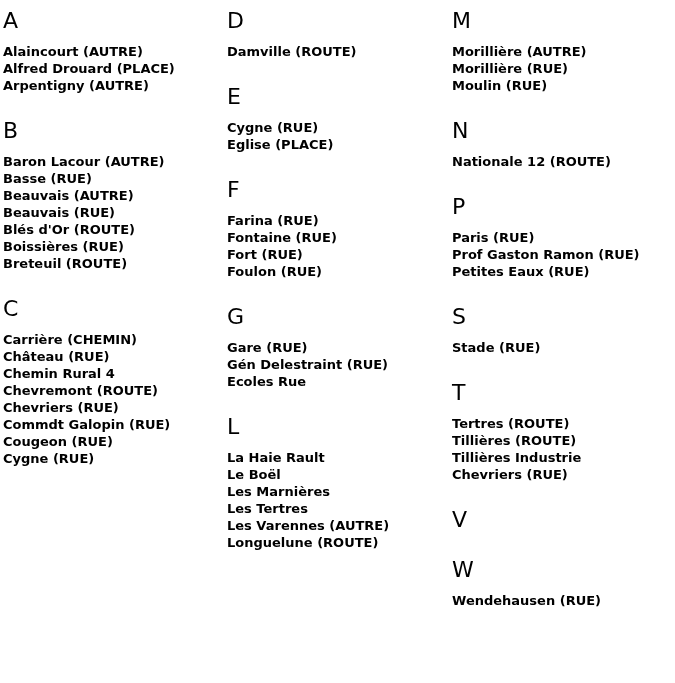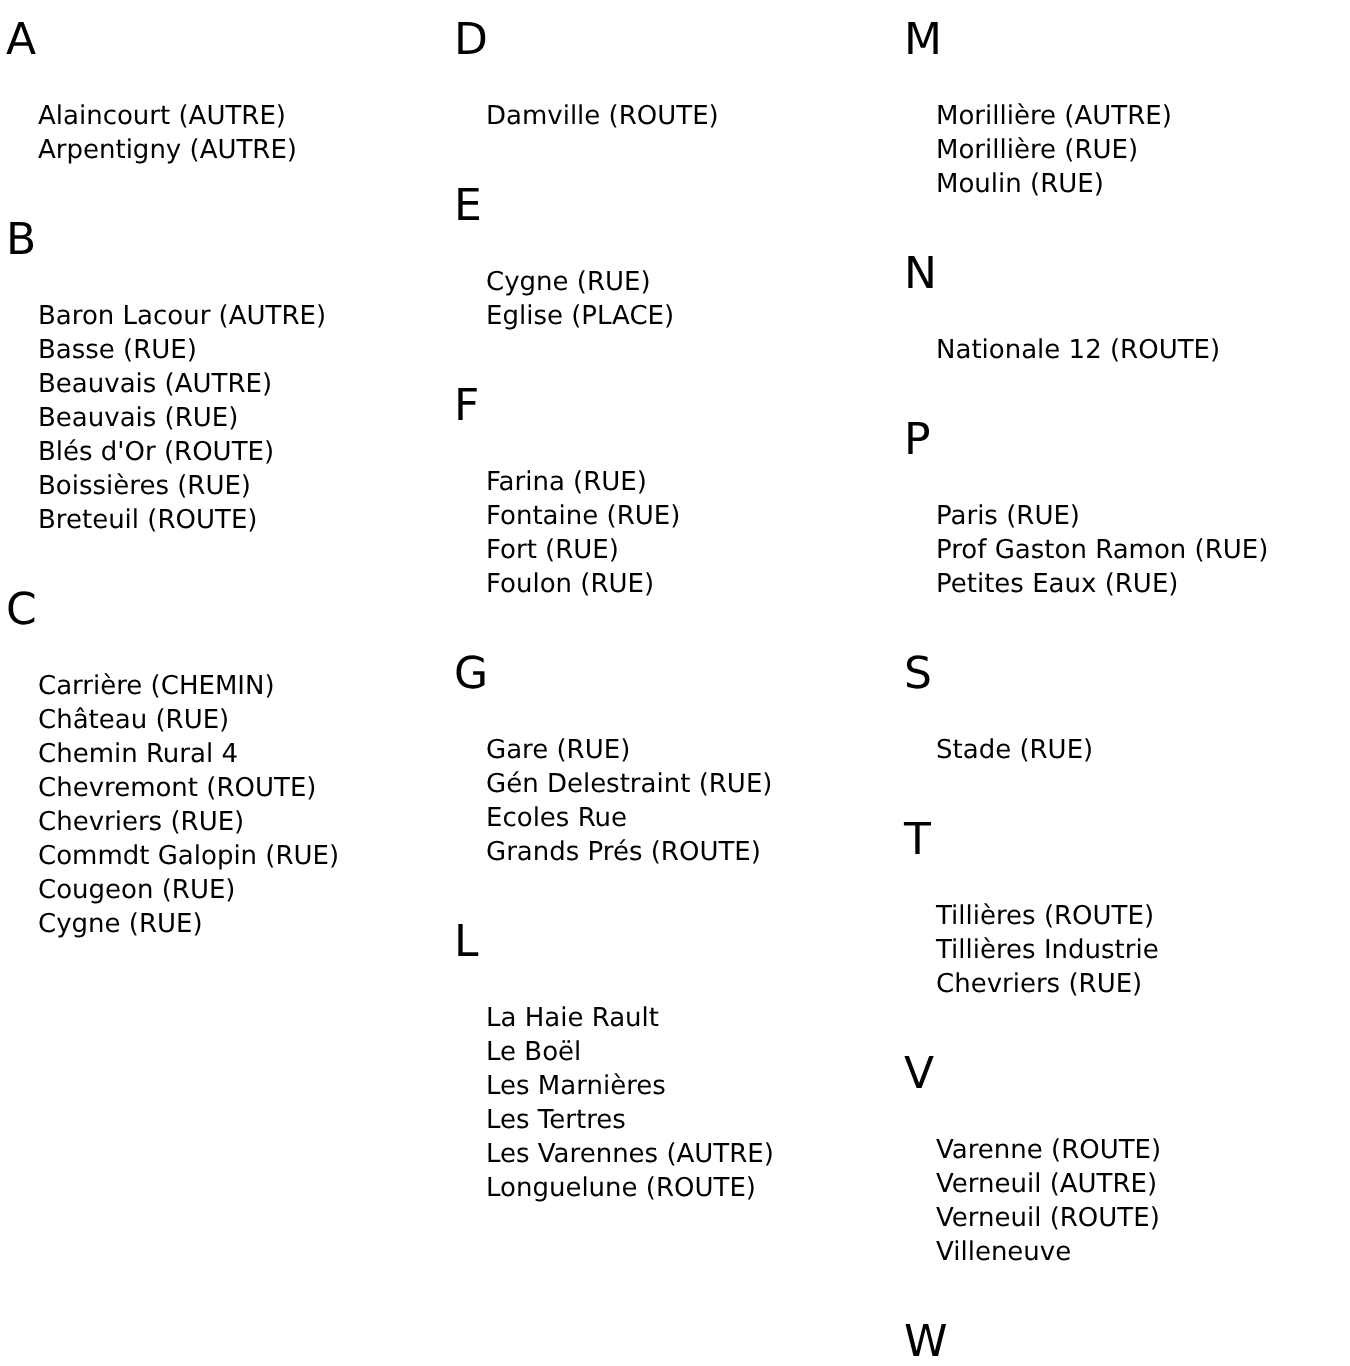--- a/index.html
+++ b/index.html
@@ -34,40 +34,42 @@
     margin: 0 0 24px 0;
   }
   .letter-heading {
     font-size: 22px;
     font-weight: normal;
     line-height: 26px;
     margin: 0 0 9px 0;
     padding: 0;
   }
   .items {
-    margin: 16px;
+    margin: 0;
     padding: 0;
+    font-weight: bold;
   }
   .street-item {
     font-size: 13px;
     line-height: 17px;
     white-space: nowrap;
     cursor: pointer;
   }
 </style>
 </head>
 <body>
 
 <div class="page">
   <div class="columns" id="columns-root">
       <div class="column column-1">
         <div class="section">
           <h2 class="letter-heading">A</h2>
           <div class="items">
             <div class="street-item">Alaincourt (AUTRE)</div>
+            <div class="street-item">Alfred Drouard (PLACE)</div>
             <div class="street-item">Arpentigny (AUTRE)</div>
           </div>
         </div>
         <div class="section">
           <h2 class="letter-heading">B</h2>
           <div class="items">
             <div class="street-item">Baron Lacour (AUTRE)</div>
             <div class="street-item">Basse (RUE)</div>
             <div class="street-item">Beauvais (AUTRE)</div>
             <div class="street-item">Beauvais (RUE)</div>
@@ -112,21 +114,20 @@
             <div class="street-item">Fort (RUE)</div>
             <div class="street-item">Foulon (RUE)</div>
           </div>
         </div>
         <div class="section">
           <h2 class="letter-heading">G</h2>
           <div class="items">
             <div class="street-item">Gare (RUE)</div>
             <div class="street-item">Gén Delestraint (RUE)</div>
             <div class="street-item">Ecoles Rue</div>
-            <div class="street-item">Grands Prés (ROUTE)</div>
           </div>
         </div>
         <div class="section">
           <h2 class="letter-heading">L</h2>
           <div class="items">
             <div class="street-item">La Haie Rault</div>
             <div class="street-item">Le Boël</div>
             <div class="street-item">Les Marnières</div>
             <div class="street-item">Les Tertres</div>
             <div class="street-item">Les Varennes (AUTRE)</div>
@@ -159,33 +160,28 @@
         </div>
         <div class="section">
           <h2 class="letter-heading">S</h2>
           <div class="items">
             <div class="street-item">Stade (RUE)</div>
           </div>
         </div>
         <div class="section">
           <h2 class="letter-heading">T</h2>
           <div class="items">
+            <div class="street-item">Tertres (ROUTE)</div>
             <div class="street-item">Tillières (ROUTE)</div>
             <div class="street-item">Tillières Industrie</div>
             <div class="street-item">Chevriers (RUE)</div>
           </div>
         </div>
         <div class="section">
           <h2 class="letter-heading">V</h2>
-          <div class="items">
-            <div class="street-item">Varenne (ROUTE)</div>
-            <div class="street-item">Verneuil (AUTRE)</div>
-            <div class="street-item">Verneuil (ROUTE)</div>
-            <div class="street-item">Villeneuve</div>
-          </div>
         </div>
         <div class="section">
           <h2 class="letter-heading">W</h2>
           <div class="items">
             <div class="street-item">Wendehausen (RUE)</div>
           </div>
         </div>
       </div>
     </div>
 </div>

